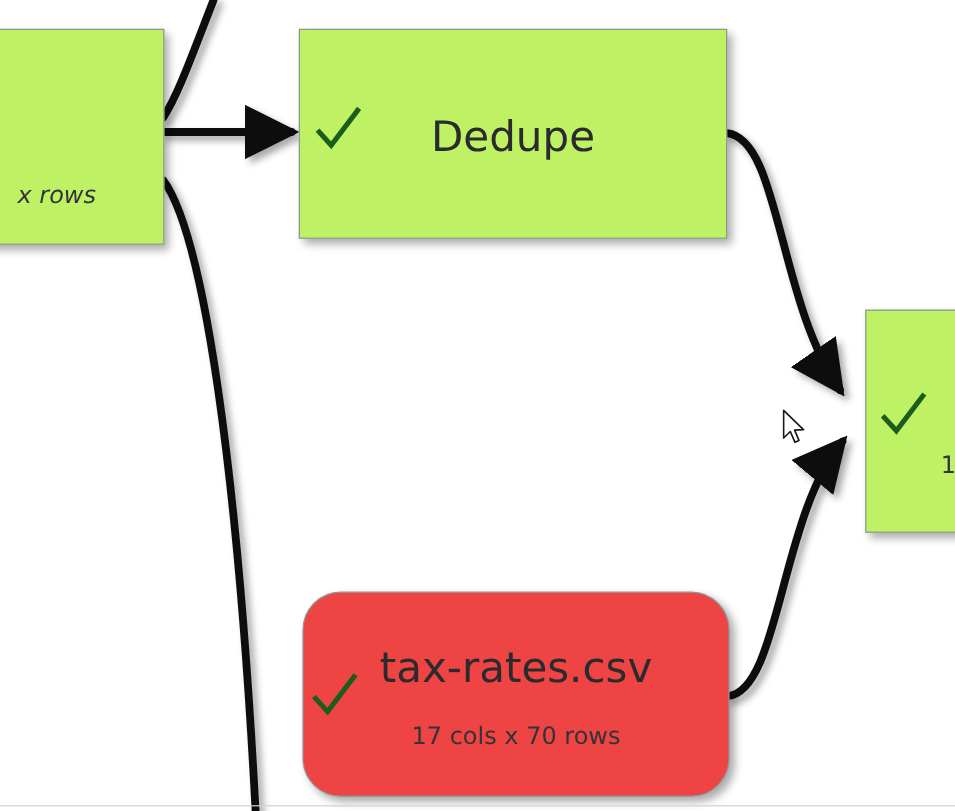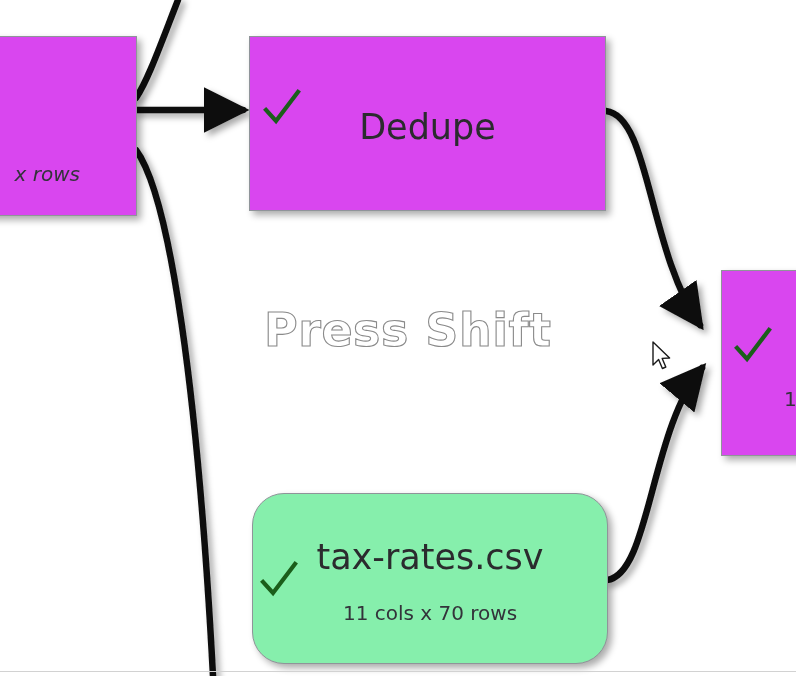--- a/index.html
+++ b/index.html
@@ -25,22 +25,22 @@
   .node {
     position: absolute;
     box-sizing: border-box;
     border: 1px solid #8f9499;
     box-shadow: 4px 4px 7px rgba(0,0,0,0.33);
     display: flex;
     flex-direction: column;
     align-items: center;
     justify-content: center;
   }
-  .node.blue  { background: #d946ef; margin-top: 12px; }
-  .node.pink  { background: #86efac; }
+  .node.blue  { background: #bef264; }
+  .node.pink  { background: #ef4444; }
   .node.rounded { border-radius: 32px; }
   .node-title {
     color: #2b2b2e;
     font-size: 35px;
     line-height: 1.0;
     white-space: nowrap;
   }
   .node-sub {
     color: #33333a;
     font-size: 20px;
@@ -165,34 +165,33 @@
 
   <div id="node-dedupe" class="node blue">
     <span class="node-title">Dedupe</span>
   </div>
   <svg id="check-dedupe" class="check" viewBox="0 0 40 40">
     <path d="M4,22 L14,33 L36,4" fill="none" stroke="#1b5e1b" stroke-width="4.2" stroke-linecap="square" stroke-linejoin="miter"></path>
   </svg>
 
   <div id="node-taxrates" class="node pink rounded">
     <span class="node-title">tax-rates.csv</span>
-    <span class="node-sub">11 cols x 70 rows</span>
+    <span class="node-sub">17 cols x 70 rows</span>
   </div>
   <svg id="check-taxrates" class="check" viewBox="0 0 40 40">
     <path d="M4,22 L14,33 L36,4" fill="none" stroke="#1b5e1b" stroke-width="4.2" stroke-linecap="square" stroke-linejoin="miter"></path>
   </svg>
 
   <div id="node-right" class="node blue">
     <span class="node-sub">1</span>
   </div>
   <svg id="check-right" class="check" viewBox="0 0 40 40">
     <path d="M4,22 L14,33 L36,4" fill="none" stroke="#1b5e1b" stroke-width="4.2" stroke-linecap="square" stroke-linejoin="miter"></path>
   </svg>
 
-  <div id="watermark">Press Shift</div>
 
   <svg id="cursor" viewBox="0 0 22 34">
     <path d="M1,1 L1,24 L6.6,18.6 L10.4,27.5 L13.8,26.0 L10.2,17.4 L17.6,17.0 Z" fill="#ffffff" stroke="#1a1a1a" stroke-width="1.4" stroke-linejoin="round"></path>
   </svg>
 
   <div id="bottom-divider"></div>
 
 </div>
 
 </body></html>

